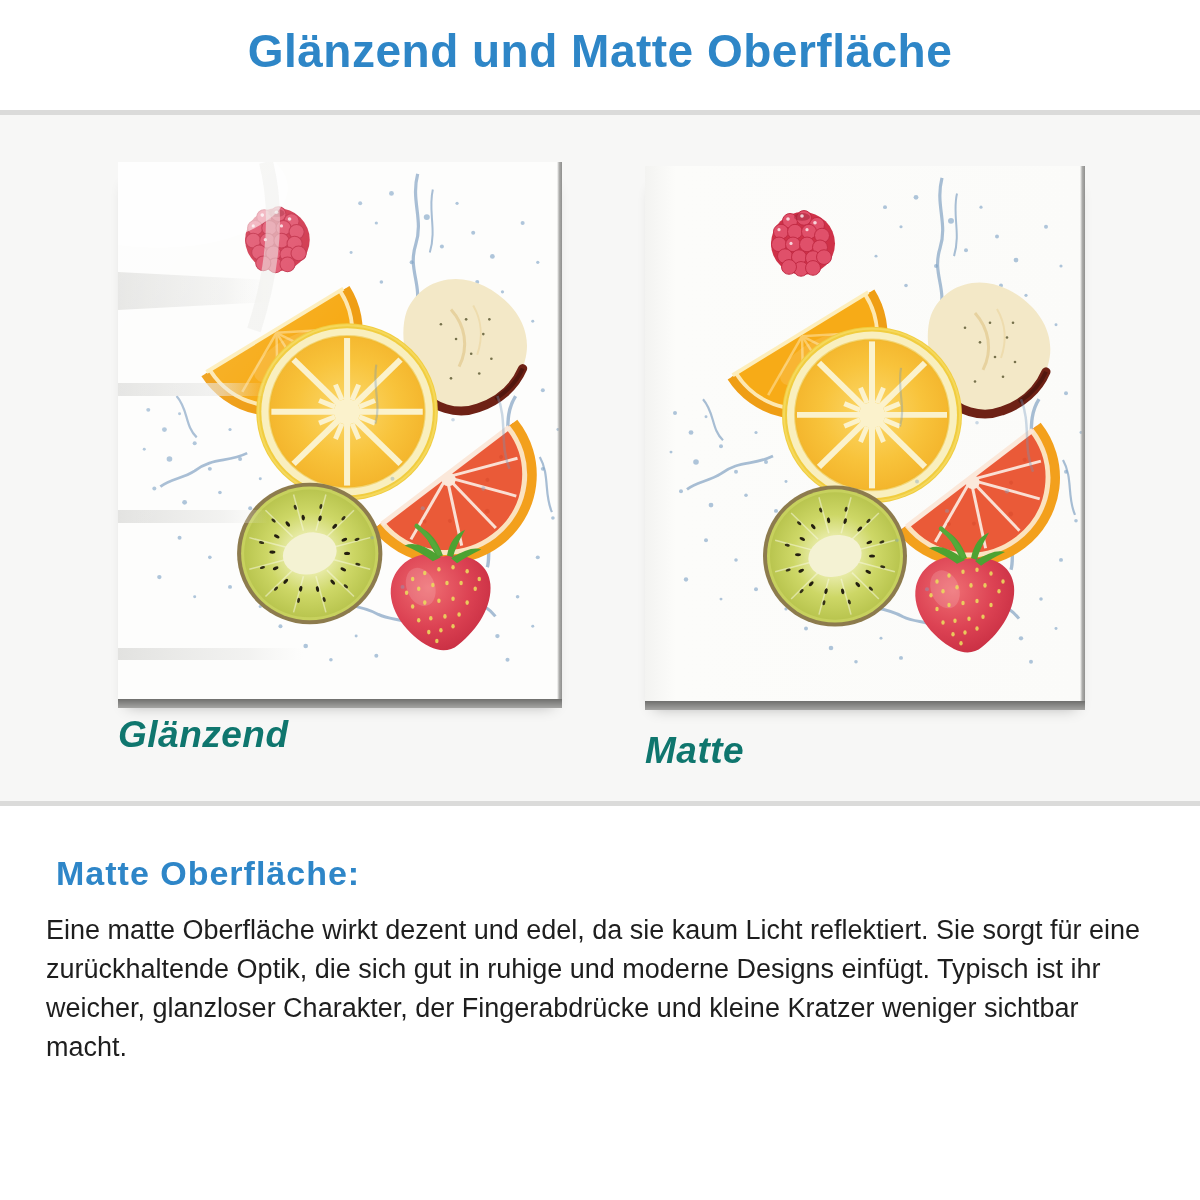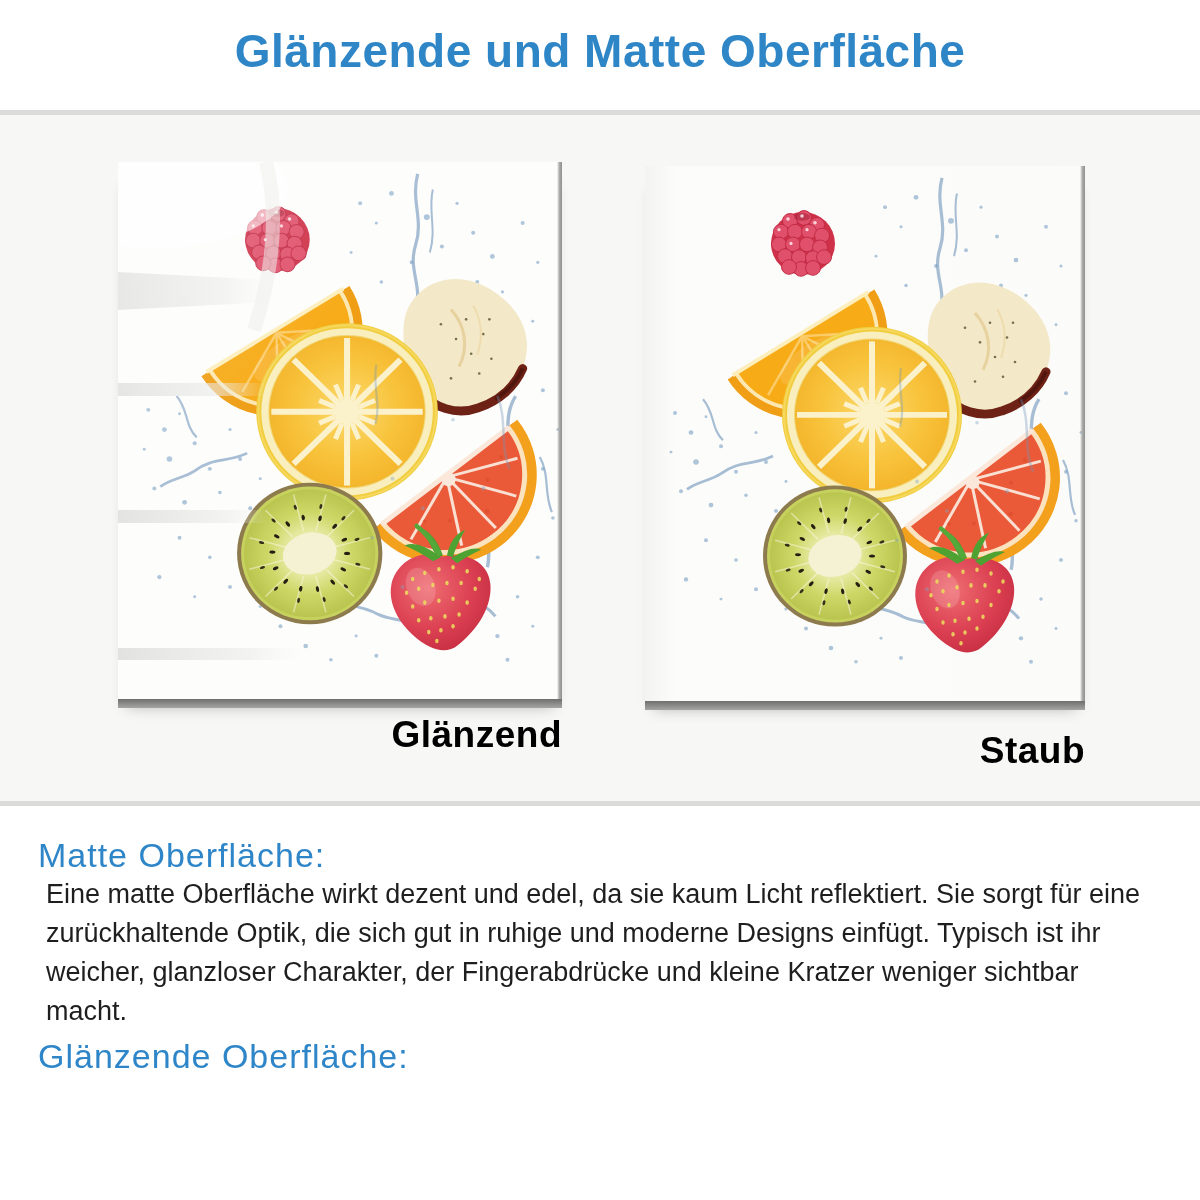--- a/index.html
+++ b/index.html
@@ -13,26 +13,26 @@
   .panel svg.scene{position:absolute;left:0;top:0;width:100%;height:100%;}
   .panel-glossy{left:118px;top:162px;width:444px;height:537px;background:#fdfdfc;}
   .panel-matte{left:645px;top:166px;width:440px;height:535px;
                background:linear-gradient(90deg,#f3f3f1 0,#fcfcfa 7%,#fbfbf9 100%);}
   .gloss-overlay{position:absolute;left:0;top:0;width:100%;height:100%;pointer-events:none;}
   .edge-right{position:absolute;top:0;right:0;width:5px;height:100%;
               background:linear-gradient(90deg,rgba(0,0,0,0),#adadab 45%,#8f8f8d);}
   .edge-bottom{position:absolute;left:0;bottom:-9px;width:100%;height:9px;
                background:linear-gradient(180deg,#6f6f6d,#a5a5a3);}
   .panel-label{position:absolute;font-weight:700;font-size:37px;letter-spacing:.5px;
-               color:#000000;text-align:right;}
+               color:#0f766e;text-align:left;font-style:italic;}
   .label-glossy{left:118px;width:444px;top:714px;}
   .label-matte{left:645px;width:440px;top:730px;}
   .sections{position:absolute;left:38px;top:836px;width:1126px;}
-  .sections h2{margin:0;font-size:34px;line-height:39px;letter-spacing:1px;
-               font-weight:400;color:#2e86c8;}
+  .sections h2{margin:18px;font-size:34px;line-height:39px;letter-spacing:1px;
+               font-weight:700;color:#2e86c8;}
   .sections p{margin:0 0 6px 8px;font-size:27px;line-height:39px;color:#1e1e1e;}
 </style>
 </head>
 <body>
 
 <svg width="0" height="0" style="position:absolute">
   <defs>
     <radialGradient id="kiwiG" cx="50%" cy="50%" r="50%">
       <stop offset="0%" stop-color="#f6f4d8"></stop>
         <stop offset="30%" stop-color="#e9ecaa"></stop>
@@ -350,21 +350,21 @@
           <circle cx="302" cy="352" r="2"></circle>
           <circle cx="252" cy="382" r="1.8"></circle>
         <circle cx="362" cy="332" r="2.2"></circle>
           <circle cx="332" cy="262" r="1.8"></circle>
           <circle cx="282" cy="432" r="2"></circle>
       </g>
     </symbol>
   </defs>
 </svg>
 
-<div class="title">Glänzende und Matte Oberfläche</div>
+<div class="title">Glänzend und Matte Oberfläche</div>
 
 <div class="band"></div>
 
 <div class="panel panel-glossy">
   <svg class="scene" viewBox="0 0 440 546" preserveAspectRatio="none">
     <use href="#fruit-scene"></use>
   </svg>
   <svg class="gloss-overlay" viewBox="0 0 444 537" preserveAspectRatio="none">
     <ellipse cx="40" cy="26" rx="130" ry="60" fill="#ffffff" opacity=".55"></ellipse>
     <polygon points="0,110 152,118 152,140 0,148" fill="url(#bandG)"></polygon>
@@ -381,19 +381,18 @@
 
 <div class="panel panel-matte">
   <svg class="scene" viewBox="0 0 440 546" preserveAspectRatio="none">
     <use href="#fruit-scene"></use>
   </svg>
   <div class="edge-right"></div>
   <div class="edge-bottom"></div>
 </div>
 
 <div class="panel-label label-glossy">Glänzend</div>
-<div class="panel-label label-matte">Staub</div>
+<div class="panel-label label-matte">Matte</div>
 
 <div class="sections">
   <h2>Matte Oberfläche:</h2>
   <p>Eine matte Oberfläche wirkt dezent und edel, da sie kaum Licht reflektiert. Sie sorgt für eine zurückhaltende Optik, die sich gut in ruhige und moderne Designs einfügt. Typisch ist ihr weicher, glanzloser Charakter, der Fingerabdrücke und kleine Kratzer weniger sichtbar macht.</p>
-  <h2>Glänzende Oberfläche:</h2>
 </div>
 
 </body></html>

